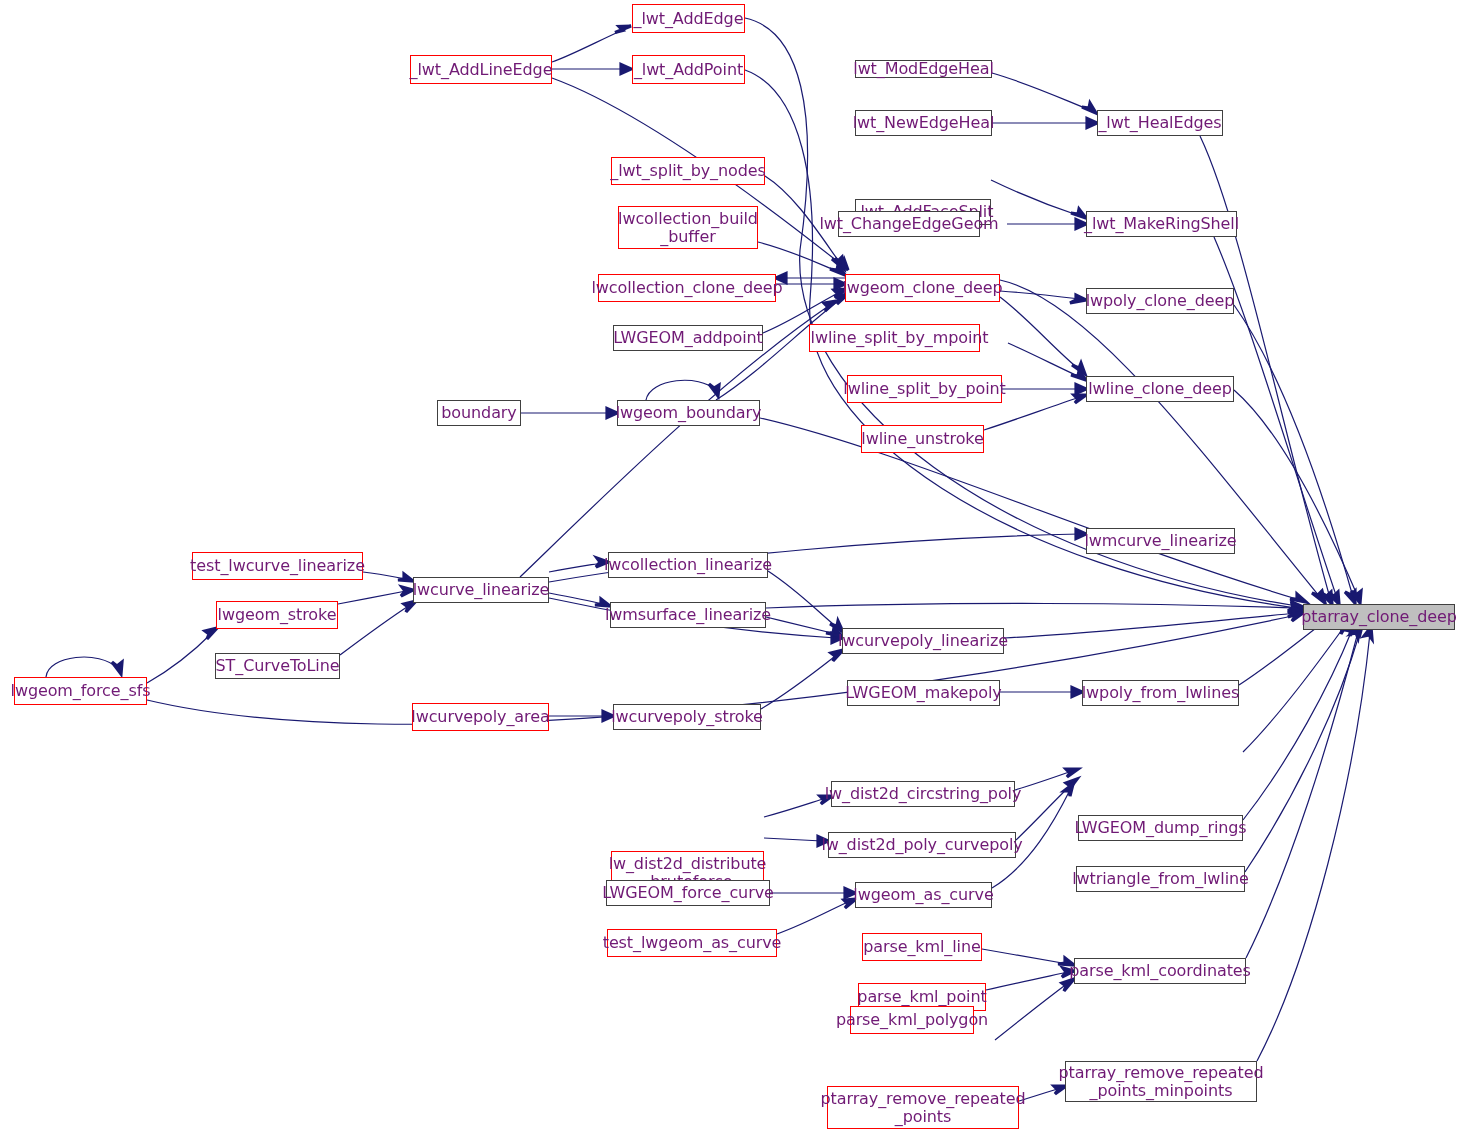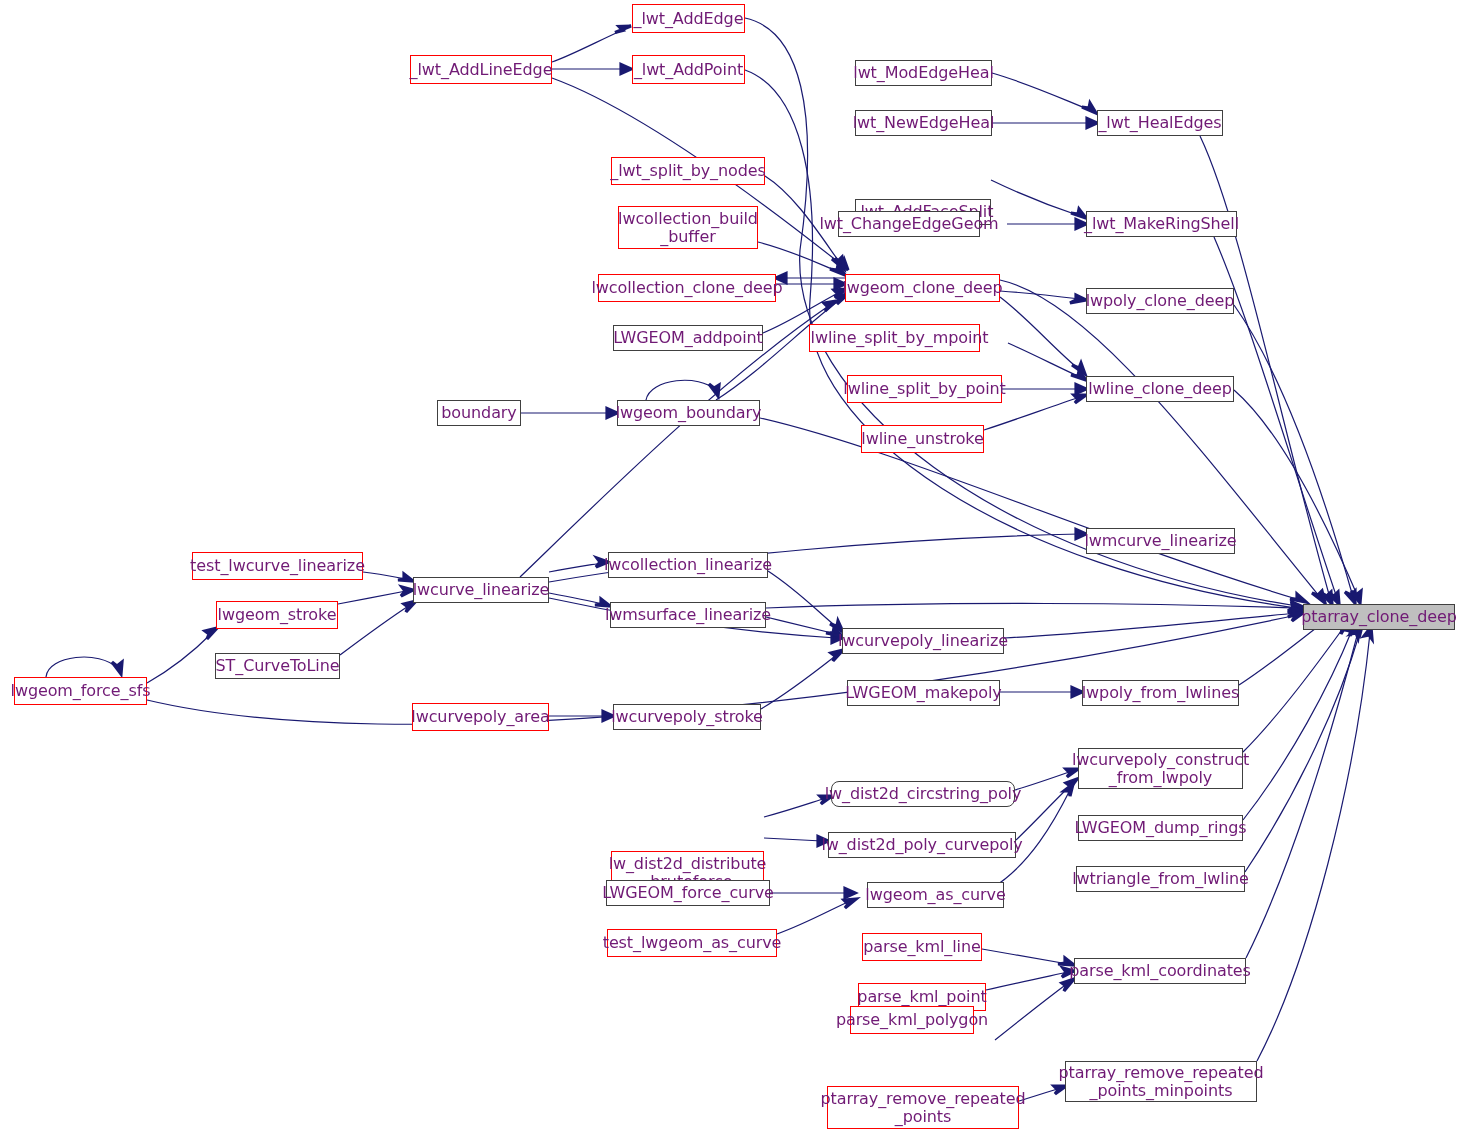--- a/index.html
+++ b/index.html
@@ -176,21 +176,21 @@
       <path d="M1246,958 C1290,870 1330,740 1358,632" fill="none" stroke="#191970" stroke-width="1.2"></path>
       <path d="M1360,626 l-9,8 l5,-1 l2,5 z" fill="#191970" stroke="#191970" stroke-width="3.2" stroke-linejoin="miter"></path>
       <path d="M1019,1101 C1035,1096 1048,1092 1060,1088" fill="none" stroke="#191970" stroke-width="1.2"></path>
       <path d="M1066,1086 l-12,0 l4,4 l-3,4 z" fill="#191970" stroke="#191970" stroke-width="3.2" stroke-linejoin="miter"></path>
       <path d="M1257,1061 C1310,960 1355,780 1370,633" fill="none" stroke="#191970" stroke-width="1.2"></path>
       <path d="M1371,627 l-7,9 l5,-1 l3,4 z" fill="#191970" stroke="#191970" stroke-width="3.2" stroke-linejoin="miter"></path>
     </svg>
 <div class="node red" style="left: 410px; top: 55px; width: 142px; height: 29px;">_lwt_AddLineEdge</div>
     <div class="node red" style="left: 632px; top: 4px; width: 113px; height: 29px;">_lwt_AddEdge</div>
     <div class="node red" style="left: 632px; top: 55px; width: 113px; height: 29px;">_lwt_AddPoint</div>
-    <div class="node" style="left: 855px; top: 60px; width: 137px; height: 26px;">lwt_ModEdgeHeal</div>
+    <div class="node" style="left: 855px; top: 60px; width: 137px; height: 18px;">lwt_ModEdgeHeal</div>
     <div class="node" style="left: 855px; top: 110px; width: 137px; height: 26px;">lwt_NewEdgeHeal</div>
     <div class="node" style="left: 1097px; top: 110px; width: 126px; height: 26px;">_lwt_HealEdges</div>
     <div class="node" style="left: 855px; top: 161px; width: 136px; height: 26px; margin-top: 38px;">_lwt_AddFaceSplit</div>
     <div class="node" style="left: 838px; top: 211px; width: 142px; height: 26px;">lwt_ChangeEdgeGeom</div>
     <div class="node" style="left: 1086px; top: 211px; width: 151px; height: 26px;">_lwt_MakeRingShell</div>
     <div class="node red" style="left: 611px; top: 157px; width: 154px; height: 28px;">_lwt_split_by_nodes</div>
     <div class="node red" style="left: 618px; top: 206px; width: 140px; height: 43px;">lwcollection_build
 _buffer</div>
     <div class="node red" style="left: 598px; top: 274px; width: 178px; height: 28px;">lwcollection_clone_deep</div>
     <div class="node red" style="left: 845px; top: 274px; width: 155px; height: 28px;">lwgeom_clone_deep</div>
@@ -209,30 +209,28 @@
     <div class="node" style="left: 215px; top: 653px; width: 125px; height: 26px;">ST_CurveToLine</div>
     <div class="node red" style="left: 14px; top: 677px; width: 133px; height: 28px;">lwgeom_force_sfs</div>
     <div class="node" style="left: 608px; top: 552px; width: 160px; height: 26px;">lwcollection_linearize</div>
     <div class="node" style="left: 610px; top: 602px; width: 156px; height: 26px;">lwmsurface_linearize</div>
     <div class="node" style="left: 842px; top: 628px; width: 162px; height: 26px;">lwcurvepoly_linearize</div>
     <div class="node target" style="left: 1303px; top: 604px; width: 152px; height: 26px;">ptarray_clone_deep</div>
     <div class="node" style="left: 847px; top: 680px; width: 153px; height: 26px;">LWGEOM_makepoly</div>
     <div class="node" style="left: 1082px; top: 680px; width: 157px; height: 26px;">lwpoly_from_lwlines</div>
     <div class="node red" style="left: 412px; top: 703px; width: 137px; height: 28px;">lwcurvepoly_area</div>
     <div class="node" style="left: 613px; top: 704px; width: 148px; height: 26px;">lwcurvepoly_stroke</div>
-    <div class="node" style="left: 1078px; top: 748px; width: 165px; height: 41px;">lwcurvepoly_construct
-_from_lwpoly</div>
-    <div class="node" style="left: 831px; top: 781px; width: 184px; height: 26px; border-radius: 8px;">lw_dist2d_circstring_poly</div>
+    <div class="node" style="left: 831px; top: 781px; width: 184px; height: 26px;">lw_dist2d_circstring_poly</div>
     <div class="node red" style="left: 611px; top: 811px; width: 153px; height: 43px; margin-top: 40px;">lw_dist2d_distribute
 _bruteforce</div>
     <div class="node" style="left: 828px; top: 832px; width: 188px; height: 26px;">lw_dist2d_poly_curvepoly</div>
     <div class="node" style="left: 1078px; top: 815px; width: 165px; height: 26px;">LWGEOM_dump_rings</div>
     <div class="node" style="left: 1076px; top: 866px; width: 169px; height: 26px;">lwtriangle_from_lwline</div>
     <div class="node" style="left: 606px; top: 880px; width: 164px; height: 26px;">LWGEOM_force_curve</div>
-    <div class="node" style="left: 855px; top: 882px; width: 137px; height: 26px; margin-left: 12px;">lwgeom_as_curve</div>
+    <div class="node" style="left: 855px; top: 882px; width: 137px; height: 26px;">lwgeom_as_curve</div>
     <div class="node red" style="left: 607px; top: 929px; width: 170px; height: 28px;">test_lwgeom_as_curve</div>
     <div class="node red" style="left: 862px; top: 933px; width: 120px; height: 28px;">parse_kml_line</div>
     <div class="node" style="left: 1074px; top: 958px; width: 172px; height: 26px;">parse_kml_coordinates</div>
     <div class="node red" style="left: 858px; top: 983px; width: 128px; height: 28px;">parse_kml_point</div>
     <div class="node red" style="left: 850px; top: 1006px; width: 124px; height: 28px;">parse_kml_polygon</div>
     <div class="node" style="left: 1065px; top: 1061px; width: 192px; height: 41px;">ptarray_remove_repeated
 _points_minpoints</div>
     <div class="node red" style="left: 827px; top: 1086px; width: 192px; height: 43px;">ptarray_remove_repeated
 _points</div>
   </div>

